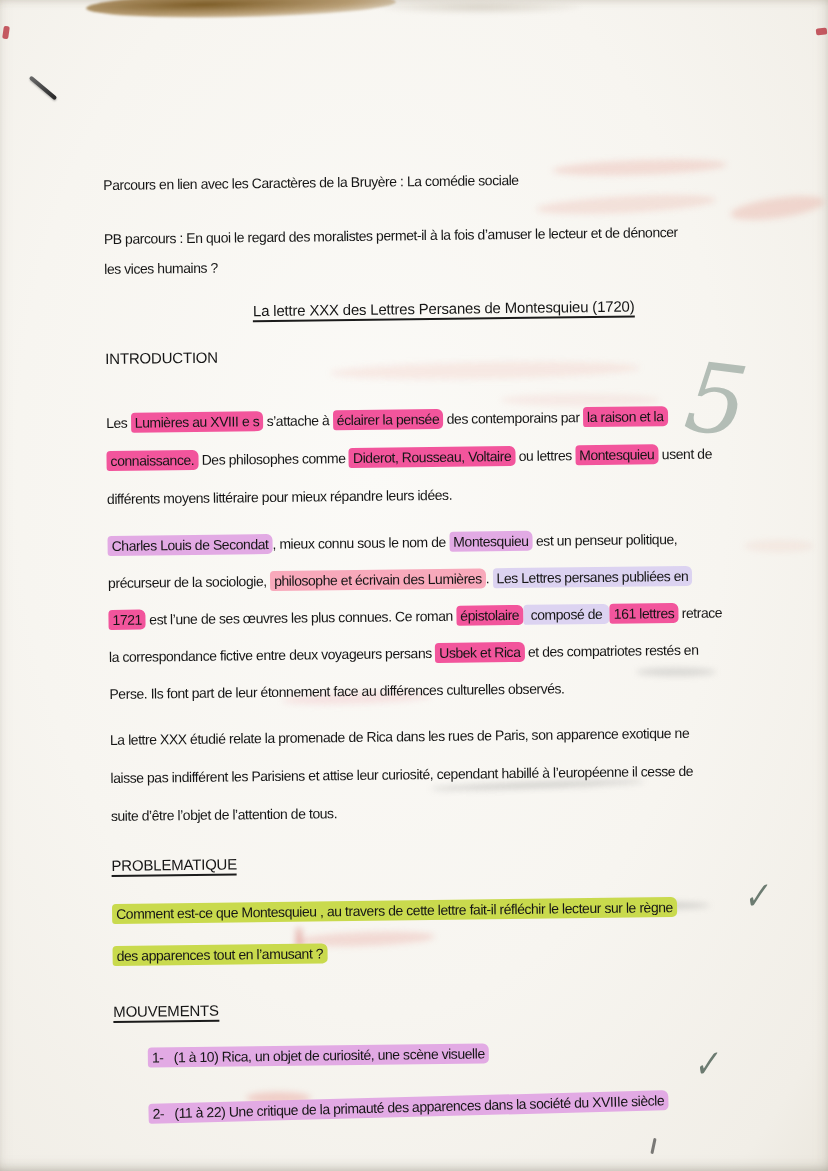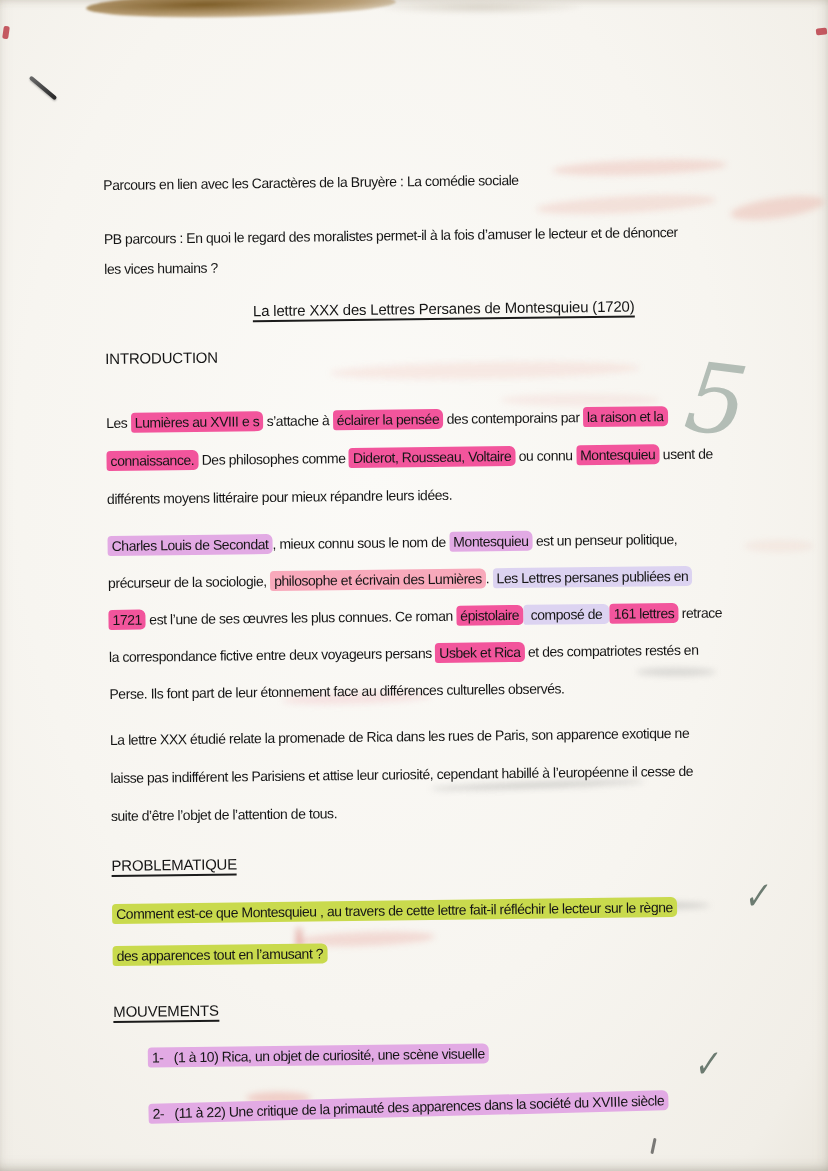--- a/index.html
+++ b/index.html
@@ -126,21 +126,21 @@
     <div class="doc-title">
       <span class="u">La lettre XXX des Lettres Persanes de Montesquieu (1720)</span>
     </div>
 
     <div class="heading h-intro">
       <span>INTRODUCTION</span>
     </div>
 
     <div class="para1">
         <div class="tline"><span>Les </span><span class="hl" style="background: rgb(242, 85, 156);">Lumières au XVIII e s</span><span> s’attache à </span><span class="hl" style="background: rgb(242, 85, 156);">éclairer la pensée</span><span> des contemporains par </span><span class="hl" style="background: rgb(242, 85, 156);">la raison et la</span></div>
-        <div class="tline"><span class="hl" style="background: rgb(242, 85, 156);">connaissance.</span><span> Des philosophes comme </span><span class="hl" style="background: rgb(242, 85, 156);">Diderot, Rousseau, Voltaire</span><span> ou connu </span><span class="hl" style="background: rgb(242, 85, 156);">Montesquieu</span><span> usent de</span></div>
+        <div class="tline"><span class="hl" style="background: rgb(242, 85, 156);">connaissance.</span><span> Des philosophes comme </span><span class="hl" style="background: rgb(242, 85, 156);">Diderot, Rousseau, Voltaire</span><span> ou lettres </span><span class="hl" style="background: rgb(242, 85, 156);">Montesquieu</span><span> usent de</span></div>
         <div class="tline"><span>différents moyens littéraire pour mieux répandre leurs idées.</span></div>
       </div>
 
     <div class="para2">
         <div class="tline"><span class="hl" style="background: rgb(226, 170, 228);">Charles Louis de Secondat</span><span>, mieux connu sous le nom de </span><span class="hl" style="background: rgb(226, 170, 228);">Montesquieu</span><span> est un penseur politique,</span></div>
         <div class="tline"><span>précurseur de la sociologie, </span><span class="hl" style="background: rgb(248, 169, 187);">philosophe et écrivain des Lumières</span><span>. </span><span class="hl" style="background: rgb(220, 211, 241);">Les Lettres persanes publiées en</span></div>
         <div class="tline"><span class="hl" style="background: rgb(242, 85, 156);">1721</span><span> est l’une de ses œuvres les plus connues. Ce roman </span><span class="hl" style="background: rgb(242, 85, 156);">épistolaire</span><span class="hl" style="background: rgb(220, 211, 241);"> composé de </span><span class="hl" style="background: rgb(242, 85, 156);">161 lettres</span><span> retrace</span></div>
         <div class="tline"><span>la correspondance fictive entre deux voyageurs persans </span><span class="hl" style="background: rgb(242, 85, 156);">Usbek et Rica</span><span> et des compatriotes restés en</span></div>
         <div class="tline"><span>Perse. Ils font part de leur étonnement face au différences culturelles observés.</span></div>
       </div>

